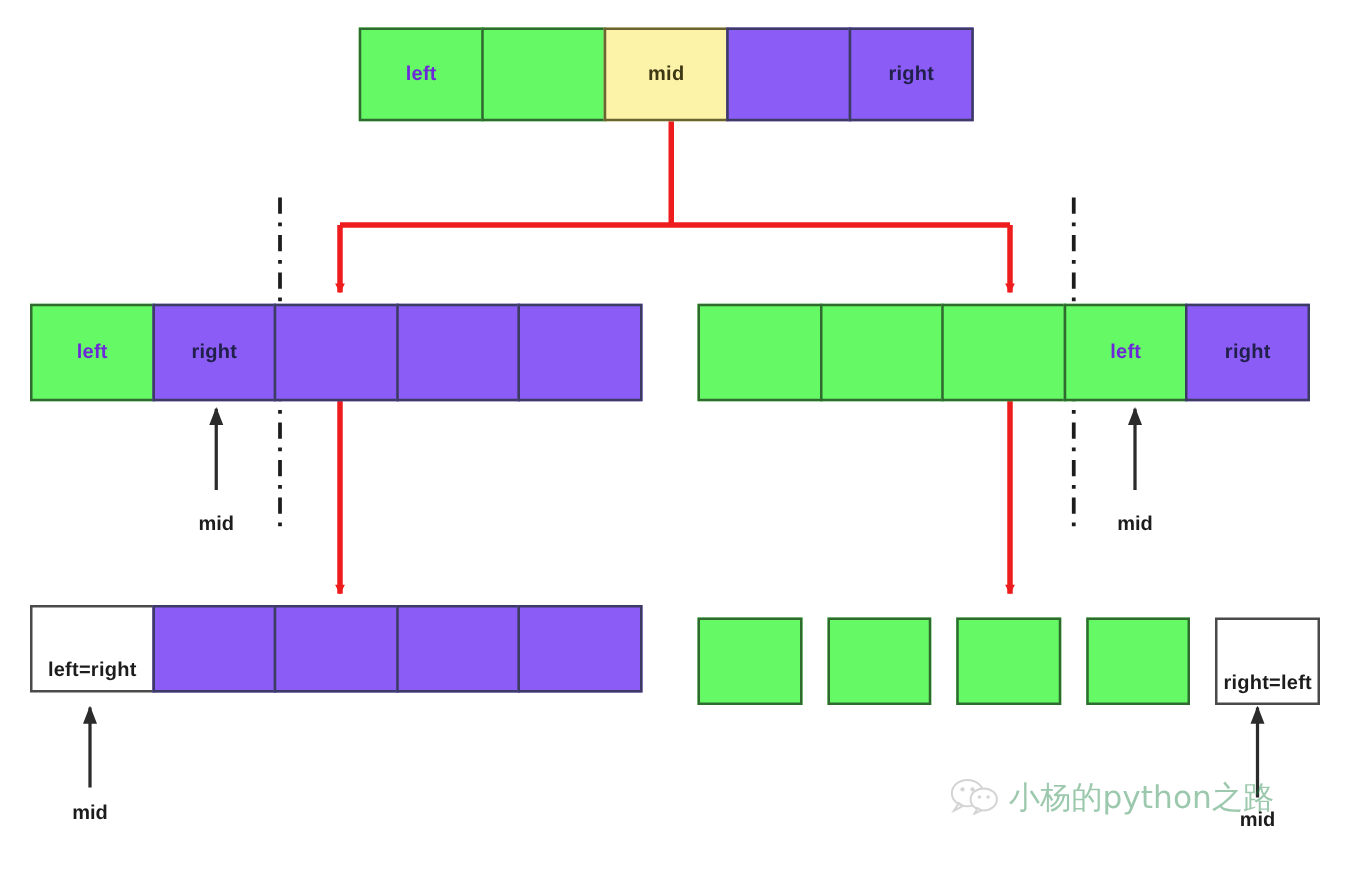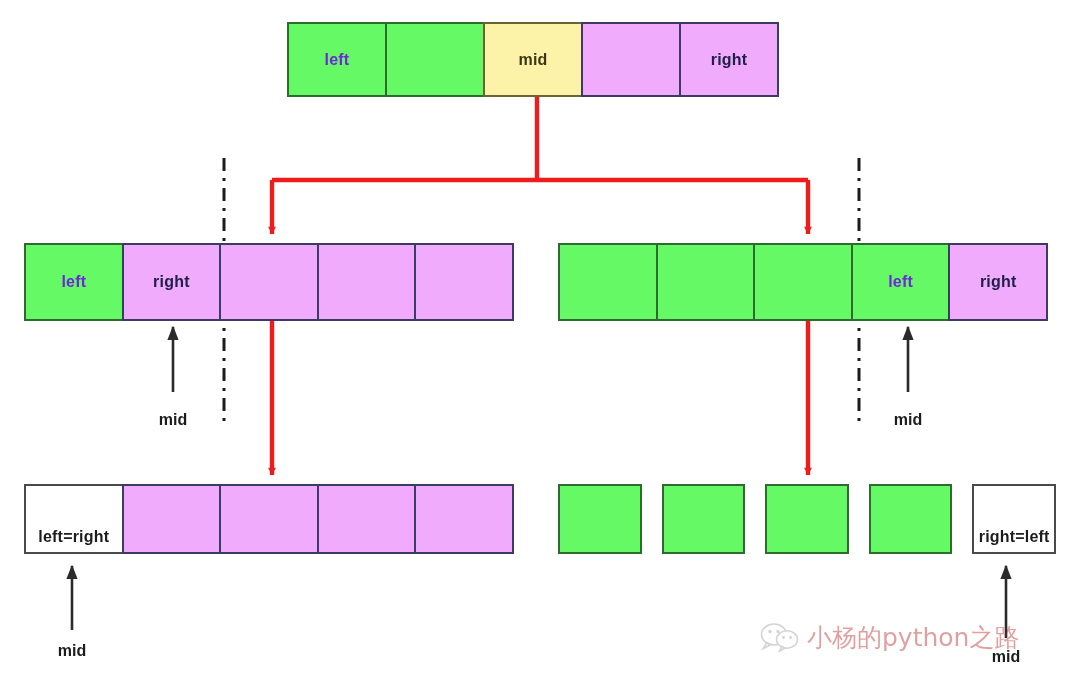--- a/index.html
+++ b/index.html
@@ -38,39 +38,39 @@
     justify-content: center;
     font-size: 16px;
     font-weight: bold;
     color: #2b2b2b;
     border: 2px solid #4a4a4a;
     margin-left: -2px;
     letter-spacing: 0.2px;
   }
   .cell:first-child { margin-left: 0; }
   .cell.green { background: #66f966; border-color: #2f6b2f; color: #6d28d9; }
-  .cell.blue  { background: #f0abfc; border-color: #3b3b63; color: #20204a; }
+  .cell.blue  { background: #8b5cf6; border-color: #3b3b63; color: #20204a; }
   .cell.yellow{ background: #fdf3a8; border-color: #6b6330; color: #3d3714; }
   .cell.white { background: #ffffff; border-color: #4a4a4a; color: #1c1c1c; }
   .cell.white .ctext { font-size: 16px; margin-top: 35px; }
   .mid-label {
     position: absolute;
     font-size: 16px;
     font-weight: bold;
     color: #1c1c1c;
     white-space: nowrap;
     transform: translateX(-50%);
   }
   .watermark {
     position: absolute;
     display: flex;
     align-items: center;
     gap: 7px;
     opacity: 0.42;
-    color: #b91c1c;
+    color: #15803d;
     font-size: 25px;
     white-space: nowrap;
     font-family: "DejaVu Sans", sans-serif;
   }
   .wm-text { line-height: 1; }
 </style>
 </head>
 <body>
 
 <div id="stage">
@@ -186,21 +186,21 @@
       <span class="ctext"></span>
     </div>
     <div class="cell blue" style="width:99.6px;">
       <span class="ctext"></span>
     </div>
     <div class="cell blue" style="width:99.6px;">
       <span class="ctext"></span>
     </div>
   </div>
 
-  <div class="array" style="left:558px; top:484px; width:498px; height:70px;gap:22px;">
+  <div class="array" style="left:558px; top:494px; width:498px; height:70px;gap:22px;">
     <div class="cell green" style="width:99.6px;">
       <span class="ctext"></span>
     </div>
     <div class="cell green" style="width:99.6px;">
       <span class="ctext"></span>
     </div>
     <div class="cell green" style="width:99.6px;">
       <span class="ctext"></span>
     </div>
     <div class="cell green" style="width:99.6px;">

